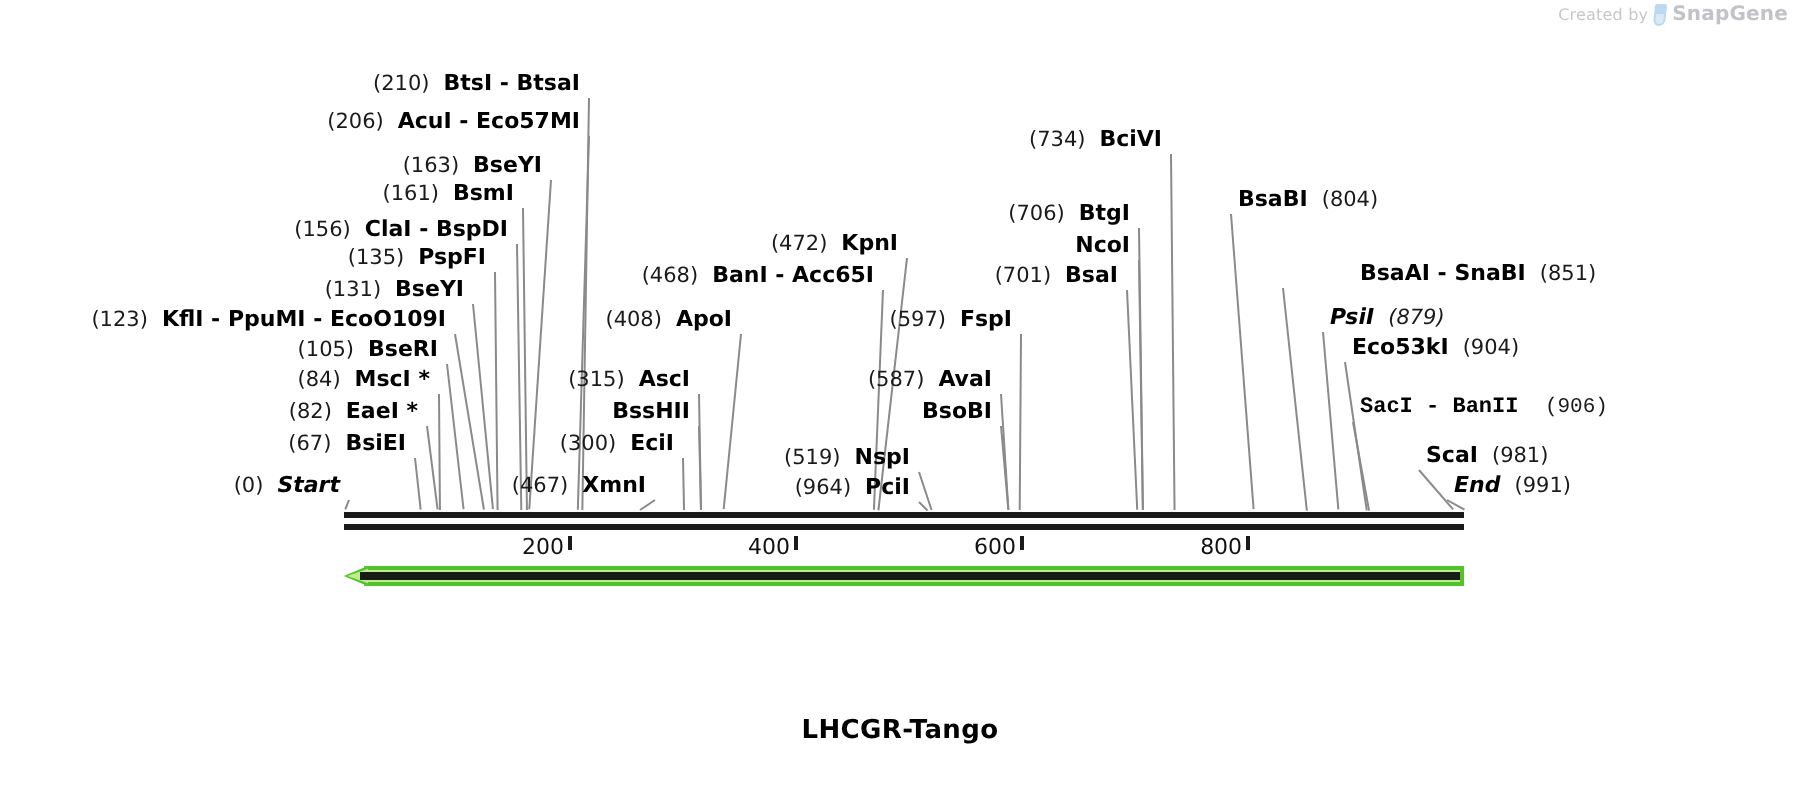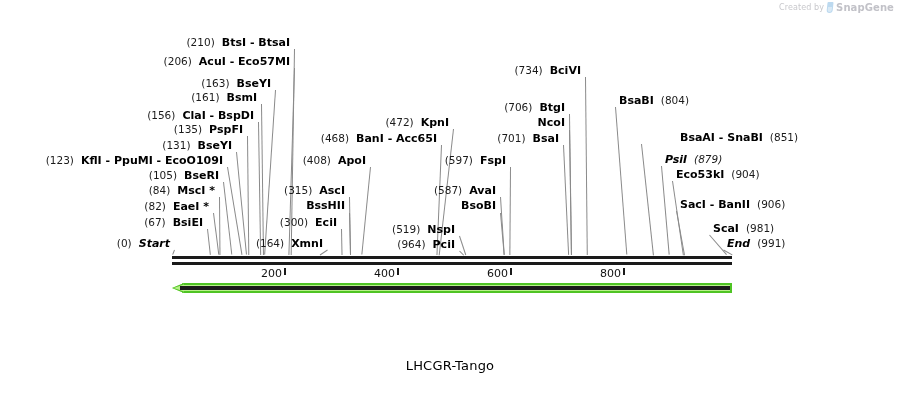--- a/index.html
+++ b/index.html
@@ -65,21 +65,21 @@
   .orf-head{position:absolute;left:0;top:0;width:12px;height:10px;background:#b8f08a;
      clip-path:polygon(0% 50%,100% 0%,100% 100%);}
   .orf-head-edge{position:absolute;left:0;top:0;width:12px;height:10px;
      background:linear-gradient(to right,transparent,transparent);
      clip-path:polygon(0% 50%,100% 0%,100% 14%,14% 50%,100% 86%,100% 100%);
      background-color:#4fc424;}
   .orf-stem{position:absolute;left:8px;top:3px;right:2px;height:4px;background:#1a1a1a;}
 
   
   .title-block{position:absolute;left:0;top:358px;width:900px;text-align:center;}
-  .title-name{font-size:13px;font-weight:normal;color:#000;letter-spacing:.2px;}
+  .title-name{font-size:13px;font-weight:bold;color:#000;letter-spacing:.2px;}
   .title-len{font-size:11px;color:#111;margin-top:3px;}
 </style>
 </head>
 <body>
 
 <div id="map">
 
   <div class="watermark">
     <span>Created by</span>
     <span class="wm-logo"></span>
@@ -137,36 +137,36 @@
       <div class="label right" style="left: 219px; top: 169px;"><span class="pos">(105)</span>&nbsp;&nbsp;<span class="enz">BseRI</span></div>
       <div class="label right" style="left: 215px; top: 184px;"><span class="pos">(84)</span>&nbsp;&nbsp;<span class="enz">MscI *</span></div>
       <div class="label right" style="left: 209px; top: 200px;"><span class="pos">(82)</span>&nbsp;&nbsp;<span class="enz">EaeI *</span></div>
       <div class="label right" style="left: 203px; top: 216px;"><span class="pos">(67)</span>&nbsp;&nbsp;<span class="enz">BsiEI</span></div>
       <div class="label right" style="left: 170px; top: 237px;"><span class="pos">(0)</span>&nbsp;&nbsp;<span class="term">Start</span></div>
       <div class="label right" style="left: 437px; top: 132px;"><span class="pos">(468)</span>&nbsp;&nbsp;<span class="enz">BanI</span><span class="sep">&nbsp;-&nbsp;</span><span class="enz">Acc65I</span></div>
       <div class="label right" style="left: 366px; top: 154px;"><span class="pos">(408)</span>&nbsp;&nbsp;<span class="enz">ApoI</span></div>
       <div class="label right" style="left: 345px; top: 184px;"><span class="pos">(315)</span>&nbsp;&nbsp;<span class="enz">AscI</span></div>
       <div class="label right" style="left: 345px; top: 200px;"><span class="enz">BssHII</span></div>
       <div class="label right" style="left: 337px; top: 216px;"><span class="pos">(300)</span>&nbsp;&nbsp;<span class="enz">EciI</span></div>
-      <div class="label right" style="left: 323px; top: 237px;"><span class="pos">(164)</span>&nbsp;&nbsp;<span class="enz">XmnI</span></div>
+      <div class="label right" style="left: 323px; top: 237px;"><span class="pos">(467)</span>&nbsp;&nbsp;<span class="enz">XmnI</span></div>
       <div class="label right" style="left: 449px; top: 116px;"><span class="pos">(472)</span>&nbsp;&nbsp;<span class="enz">KpnI</span></div>
       <div class="label right" style="left: 506px; top: 154px;"><span class="pos">(597)</span>&nbsp;&nbsp;<span class="enz">FspI</span></div>
       <div class="label right" style="left: 496px; top: 184px;"><span class="pos">(587)</span>&nbsp;&nbsp;<span class="enz">AvaI</span></div>
       <div class="label right" style="left: 496px; top: 200px;"><span class="enz">BsoBI</span></div>
       <div class="label right" style="left: 455px; top: 223px;"><span class="pos">(519)</span>&nbsp;&nbsp;<span class="enz">NspI</span></div>
       <div class="label right" style="left: 455px; top: 238px;"><span class="pos">(964)</span>&nbsp;&nbsp;<span class="enz">PciI</span></div>
       <div class="label right" style="left: 581px; top: 64px;"><span class="pos">(734)</span>&nbsp;&nbsp;<span class="enz">BciVI</span></div>
       <div class="label right" style="left: 565px; top: 101px;"><span class="pos">(706)</span>&nbsp;&nbsp;<span class="enz">BtgI</span></div>
       <div class="label right" style="left: 565px; top: 117px;"><span class="enz">NcoI</span></div>
       <div class="label right" style="left: 559px; top: 132px;"><span class="pos">(701)</span>&nbsp;&nbsp;<span class="enz">BsaI</span></div>
       <div class="label" style="left: 619px; top: 94px;"><span class="enz">BsaBI</span>&nbsp;&nbsp;<span class="pos">(804)</span></div>
       <div class="label" style="left: 680px; top: 131px;"><span class="enz">BsaAI</span><span class="sep">&nbsp;-&nbsp;</span><span class="enz">SnaBI</span>&nbsp;&nbsp;<span class="pos">(851)</span></div>
       <div class="label" style="left: 665px; top: 153px; font-style: italic;"><span class="enz">PsiI</span>&nbsp;&nbsp;<span class="pos">(879)</span></div>
       <div class="label" style="left: 676px; top: 168px;"><span class="enz">Eco53kI</span>&nbsp;&nbsp;<span class="pos">(904)</span></div>
-      <div class="label" style="left: 680px; top: 198px;"><span class="enz">SacI</span><span class="sep">&nbsp;-&nbsp;</span><span class="enz">BanII</span>&nbsp;&nbsp;<span class="pos">(906)</span></div>
+      <div class="label" style="left: 680px; top: 198px; font-family: Liberation Mono, monospace;"><span class="enz">SacI</span><span class="sep">&nbsp;-&nbsp;</span><span class="enz">BanII</span>&nbsp;&nbsp;<span class="pos">(906)</span></div>
       <div class="label" style="left: 713px; top: 222px;"><span class="enz">ScaI</span>&nbsp;&nbsp;<span class="pos">(981)</span></div>
       <div class="label" style="left: 727px; top: 237px;"><span class="term">End</span>&nbsp;&nbsp;<span class="pos">(991)</span></div>
     </div>
 
   <div class="backbone-outer">
     <div class="bb-line bb-top"></div>
     <div class="bb-gap"></div>
     <div class="bb-line bb-bottom"></div>
   </div>
 

